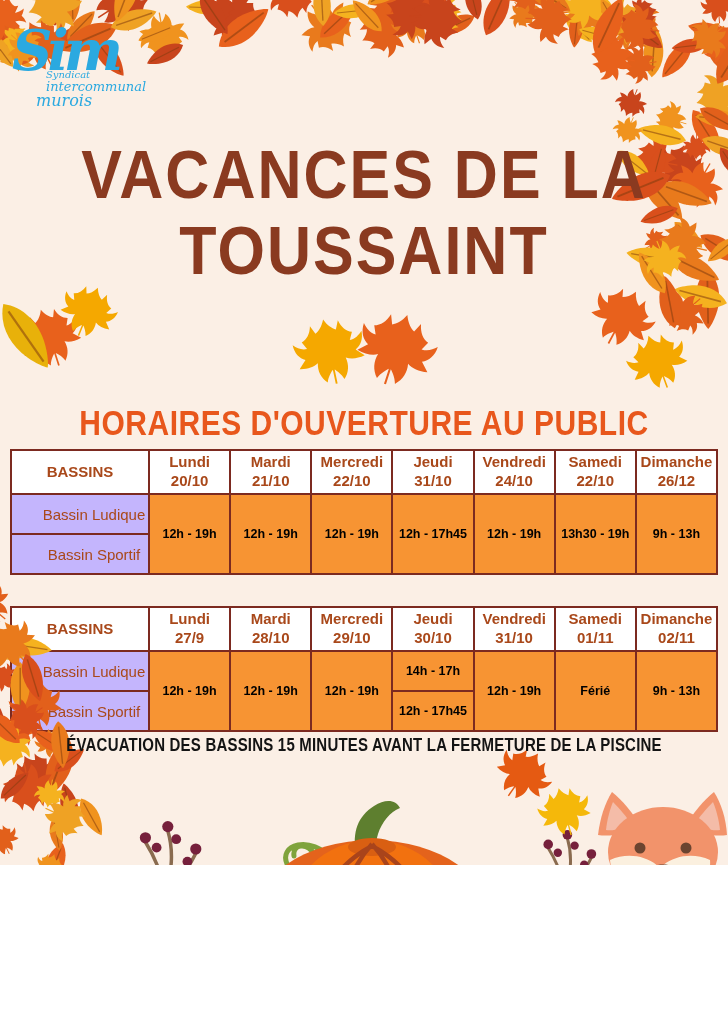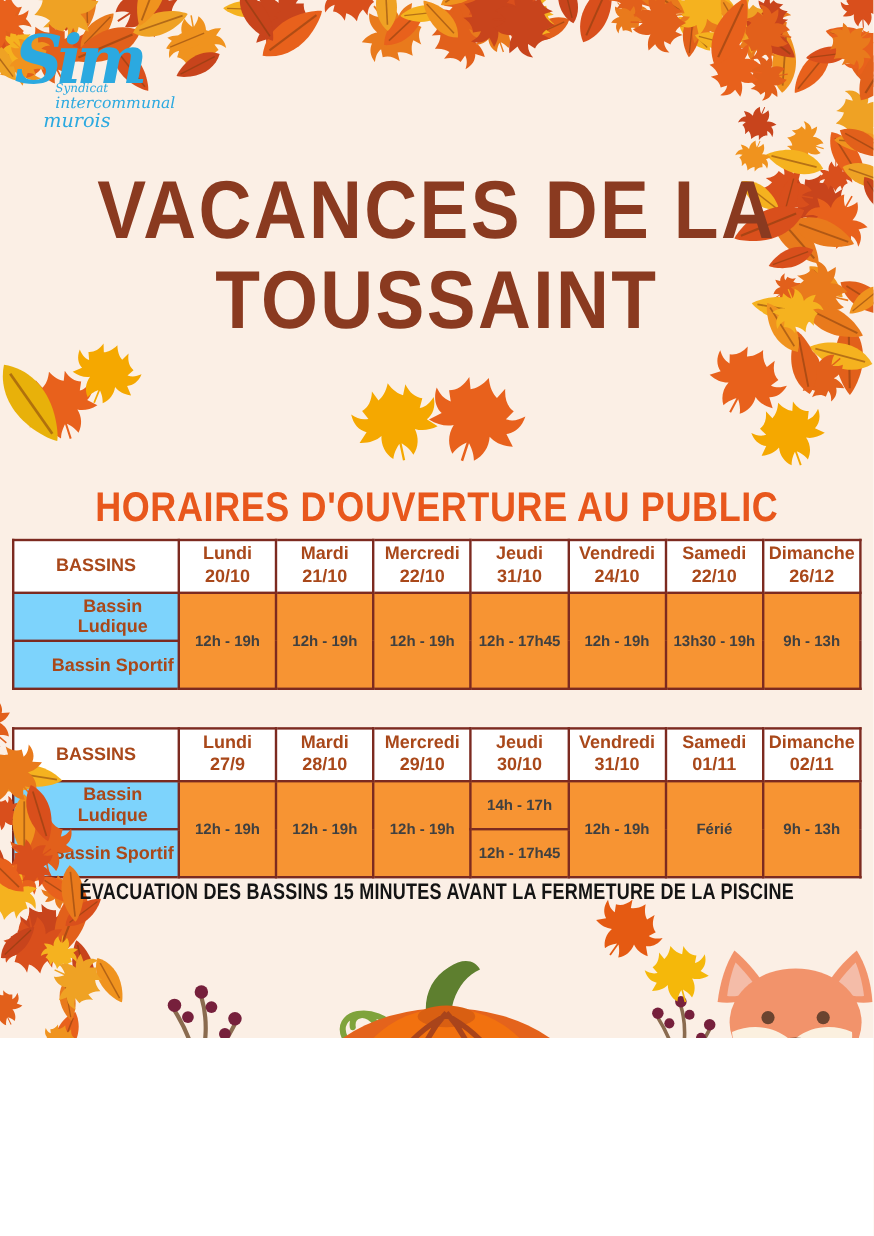--- a/index.html
+++ b/index.html
@@ -25,22 +25,22 @@
           font-weight:bold;font-size:15px;letter-spacing:.2px;
           transform:scaleY(1.25);transform-origin:top center;z-index:5;}
   
   table.sched{position:absolute;left:10px;width:708px;border-collapse:collapse;
               table-layout:fixed;z-index:3;}
   table.sched.w1{top:449px;}
   table.sched.w2{top:606px;}
   .sched th,.sched td{border:2px solid #7C2A20;text-align:center;vertical-align:middle;padding:0;}
   .sched tr.hdr th{background:#FFFFFF;height:42px;color:#A9481A;font-size:15px;
                    font-weight:bold;line-height:1.25;}
-  .sched td.rowlab{background:#7dd3fc;height:38px;color:#A9481A;font-weight:bold;font-size:15px;padding-left:28px;}
-  .sched td.hrs{background:#F79433;color:#404040;font-weight:bold;font-size:12.5px;}
+  .sched td.rowlab{background:#c4b5fd;height:38px;color:#A9481A;font-weight:normal;font-size:15px;padding-left:28px;}
+  .sched td.hrs{background:#F79433;color:#000000;font-weight:bold;font-size:12.5px;}
   col.c0{width:138px;}
 </style>
 </head>
 <body>
 
 <div class="poster">
 
   <svg class="deco" width="728" height="1030" viewBox="0 0 728 1030">
     <defs>
       <path id="maple" d="M0,-35 C3,-28 7,-24 11,-22 L15,-31 C17,-23 21,-18 27,-16 L23,-8 C29,-8 33,-11 37,-15 C37,-6 33,0 27,3 L35,11 C27,13 20,12 15,9 C17,17 15,25 9,31 C7,25 3,21 1,19 L1,34 L-1,34 L-1,19 C-3,21 -7,25 -9,31 C-15,25 -17,17 -15,9 C-20,12 -27,13 -35,11 L-27,3 C-33,0 -37,-6 -37,-15 C-33,-11 -29,-8 -23,-8 L-27,-16 C-21,-18 -17,-23 -15,-31 L-11,-22 C-7,-24 -3,-28 0,-35 Z"></path>

